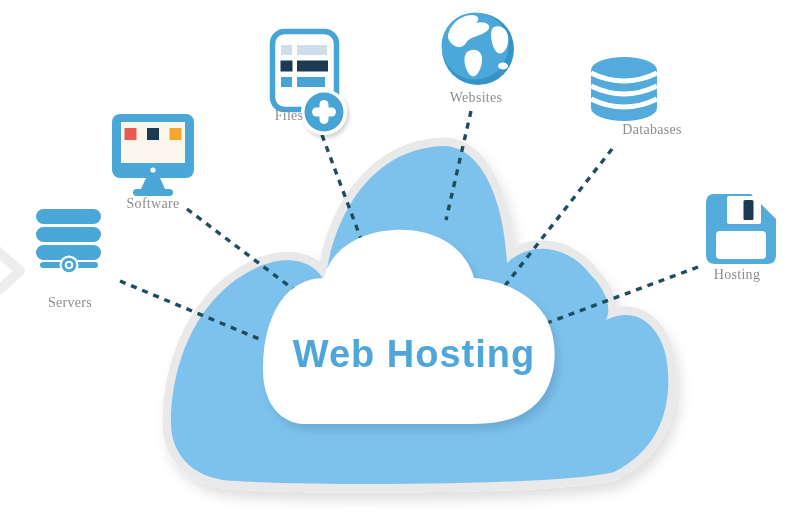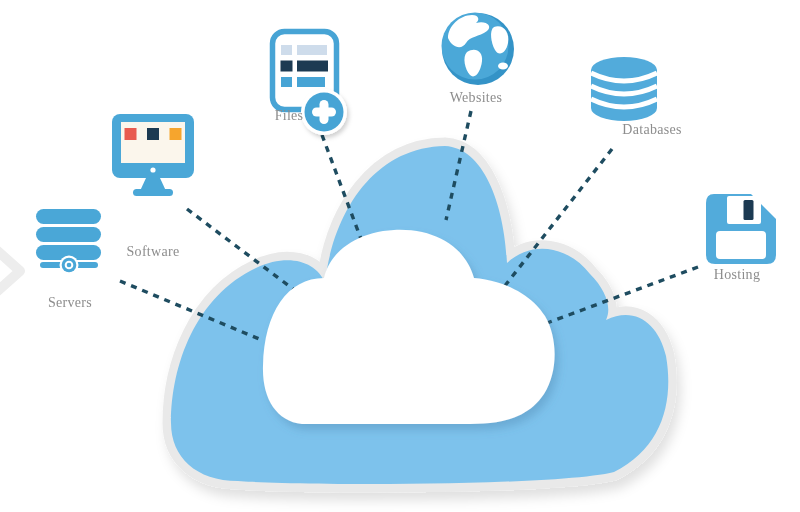--- a/index.html
+++ b/index.html
@@ -129,20 +129,21 @@
     <g>
       <path d="M 714,194 H 751 L 776,219 V 255 Q 776,264 767,264 H 715
                Q 706,264 706,255 V 203 Q 706,194 714,194 Z" fill="#52ABDB"></path>
       <rect x="727" y="196" width="34" height="28" rx="2" fill="#FFFFFF"></rect>
       <rect x="743.5" y="200" width="10" height="20" rx="1.5" fill="#1C3A52"></rect>
       <rect x="716" y="231" width="50" height="28" rx="4" fill="#FFFFFF"></rect>
     </g>
   </svg>
 
   <div class="node-label" style="left:70px;  top:295px;">Servers</div>
-  <div class="node-label" style="left:153px; top:196px;margin-top:48px;">Software</div>
+  <div class="node-label" style="left:153px; top:196px;">Software</div>
   <div class="node-label" style="left:289px; top:108px;">Files</div>
   <div class="node-label" style="left:476px; top:90px;">Websites</div>
   <div class="node-label" style="left:624px; top:122px;margin-left:28px;">Databases</div>
   <div class="node-label" style="left:737px; top:267px;">Hosting</div>
 
+  <div class="cloud-title" style="left:414px; top:333px;">Web Hosting</div>
 
 </div>
 
 </body></html>

